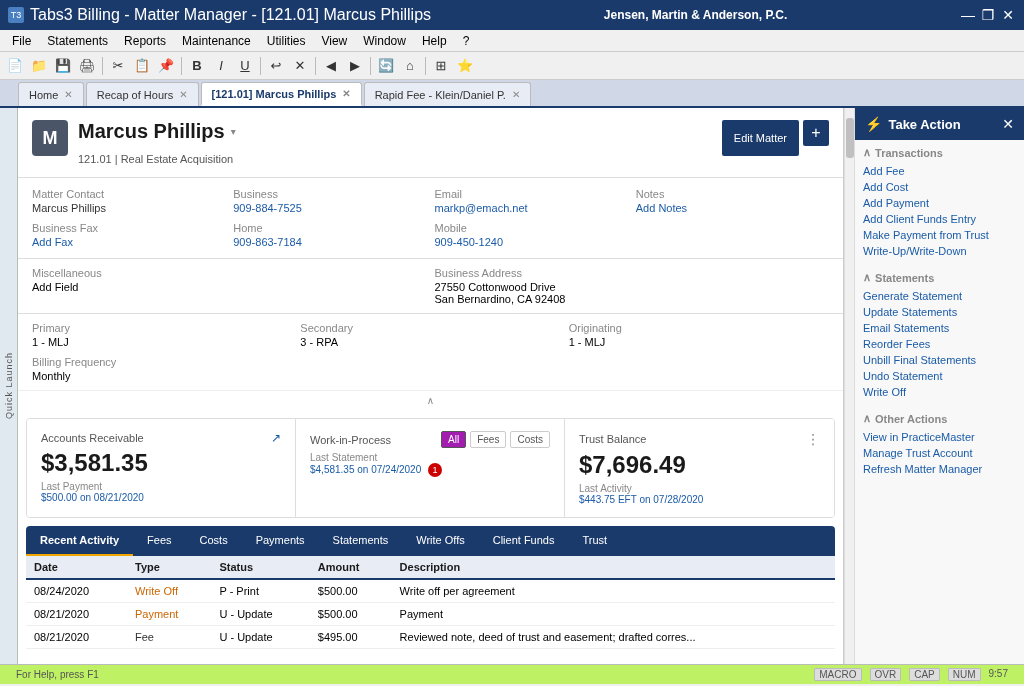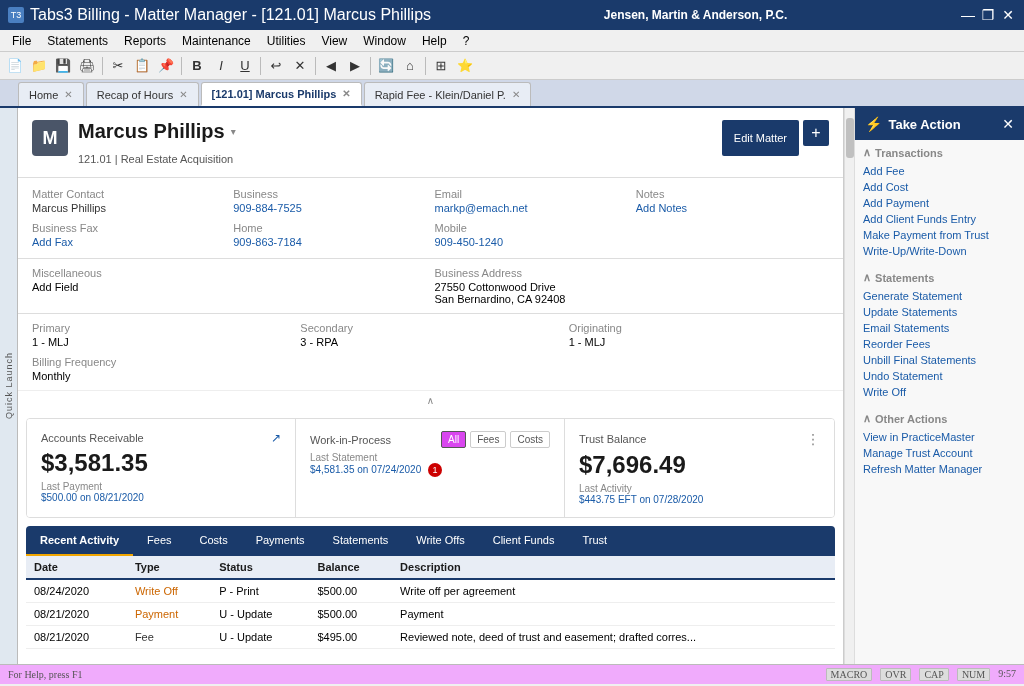--- a/index.html
+++ b/index.html
@@ -65,21 +65,21 @@
     .fin-card { padding: 12px 14px; border-right: 1px solid #ddd; background: white; }
     .fin-card:last-child { border-right: none; }
     .fin-card-header { display: flex; align-items: center; justify-content: space-between; margin-bottom: 4px; }
     .fin-card-title { font-size: 11px; color: #555; }
     .fin-amount { font-size: 24px; font-weight: bold; color: #1a1a1a; margin: 4px 0; }
     .fin-sub { font-size: 10px; color: #888; }
     .fin-sub a { color: #1a5ba8; text-decoration: none; }
 
     .wip-tabs { display: flex; gap: 4px; }
     .wip-tab { font-size: 10px; padding: 2px 6px; border: 1px solid #ccc; border-radius: 2px; cursor: pointer; background: white; color: #555; }
-    .wip-tab.active { background: #d946ef; color: white; border-color: #555; }
+    .wip-tab.active { background: #a21caf; color: white; border-color: #555; }
 
     .ext-link-icon { color: #1a5ba8; font-size: 12px; cursor: pointer; }
     .three-dot { color: #888; font-size: 14px; cursor: pointer; }
 
     
     .activity-section { margin: 0 8px 0 8px; }
     .activity-tabs { display: flex; background: #1a3a6b; border-radius: 4px 4px 0 0; overflow: hidden; }
     .act-tab { padding: 8px 14px; color: white; font-size: 11px; cursor: pointer; border-bottom: 2px solid transparent; }
     .act-tab.active { border-bottom: 2px solid #f0a500; font-weight: bold; }
 
@@ -95,21 +95,21 @@
     .right-panel-header { background: #1a3a6b; color: white; padding: 8px 10px; display: flex; align-items: center; justify-content: space-between; }
     .right-panel-title { font-size: 13px; font-weight: bold; display: flex; align-items: center; gap: 6px; }
     .lightning-icon { color: #f0a500; font-size: 14px; }
     .close-panel-btn { background: none; border: none; color: white; cursor: pointer; font-size: 14px; }
 
     .right-section { padding: 6px 8px; }
     .right-section-title { font-size: 11px; color: #888; font-weight: 600; margin-bottom: 4px; display: flex; align-items: center; gap: 4px; }
     .right-link { display: block; color: #1a5ba8; font-size: 11px; padding: 2px 0; text-decoration: none; cursor: pointer; }
 
     
-    .status-bar { background: #f0abfc; border-top: 1px solid #bbb; height: 20px; display: flex; align-items: center; padding: 0 8px; font-size: 10px; color: #555; justify-content: space-between; font-family: Liberation Serif, serif; }
+    .status-bar { background: #bef264; border-top: 1px solid #bbb; height: 20px; display: flex; align-items: center; padding: 0 16px; font-size: 10px; color: #555; justify-content: space-between; }
     .status-right { display: flex; gap: 8px; }
     .status-badge { padding: 0 4px; background: #ddd; border: 1px solid #bbb; border-radius: 1px; font-size: 10px; }
 
     .matter-header-left { display: flex; align-items: flex-start; }
     .name-row { display: flex; align-items: center; gap: 6px; }
     .dropdown-arrow { font-size: 10px; color: #888; cursor: pointer; }
 
     
     .alert-badge { background: #cc0000; color: white; border-radius: 50%; width: 14px; height: 14px; font-size: 9px; display: inline-flex; align-items: center; justify-content: center; margin-left: 4px; }
   </style>
@@ -341,21 +341,21 @@
         <div class="act-tab">Write Offs</div>
         <div class="act-tab">Client Funds</div>
         <div class="act-tab">Trust</div>
       </div>
       <table class="activity-table">
         <thead>
           <tr>
             <th>Date</th>
             <th>Type</th>
             <th>Status</th>
-            <th>Balance</th>
+            <th>Amount</th>
             <th>Description</th>
           </tr>
         </thead>
         <tbody id="activity-tbody">
         <tr>
     <td>08/24/2020</td>
     <td class="type-writeoff">Write Off</td>
     <td>P - Print</td>
     <td>$500.00</td>
     <td>Write off per agreement</td>

